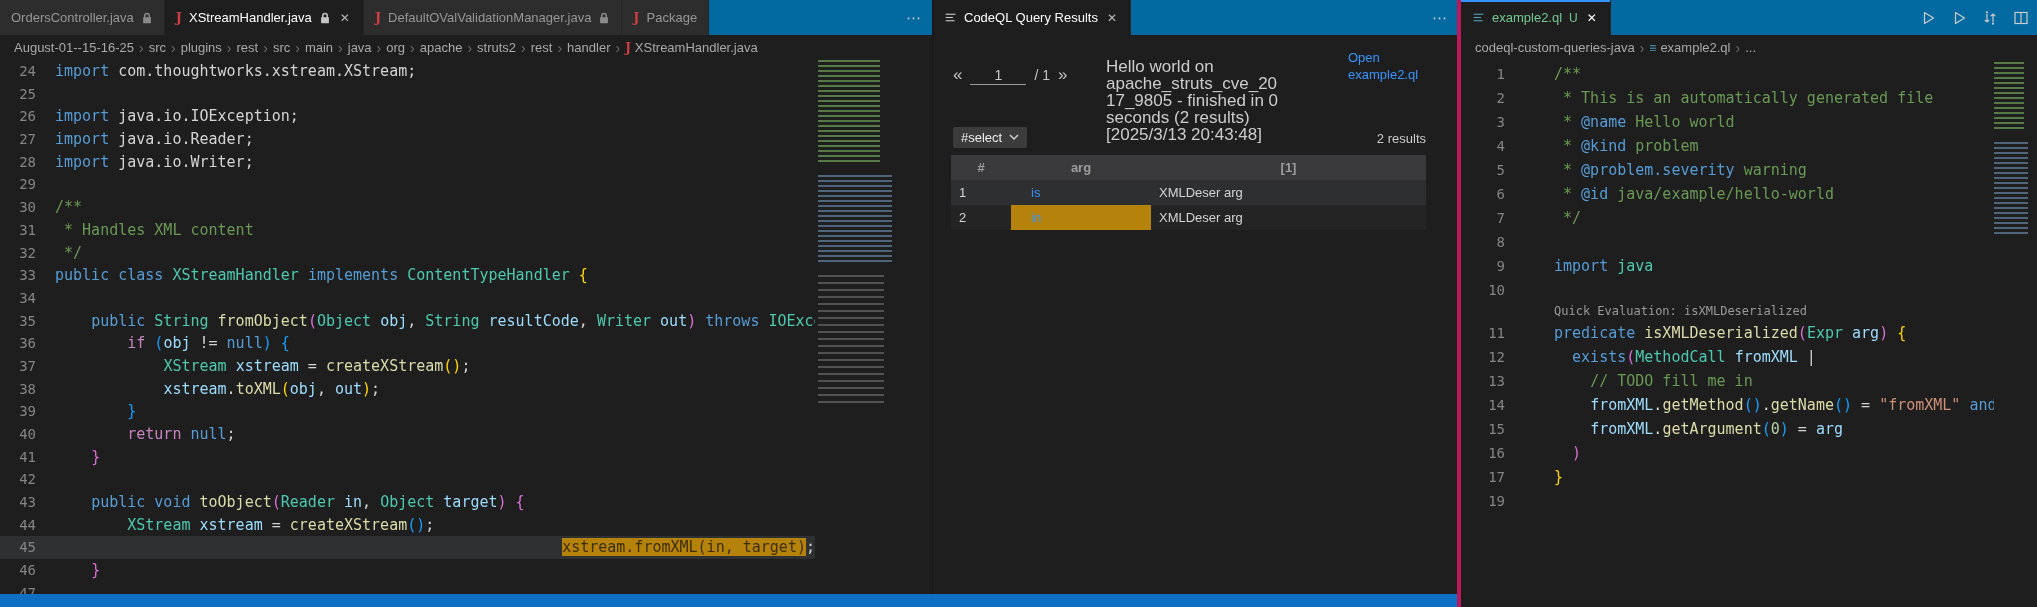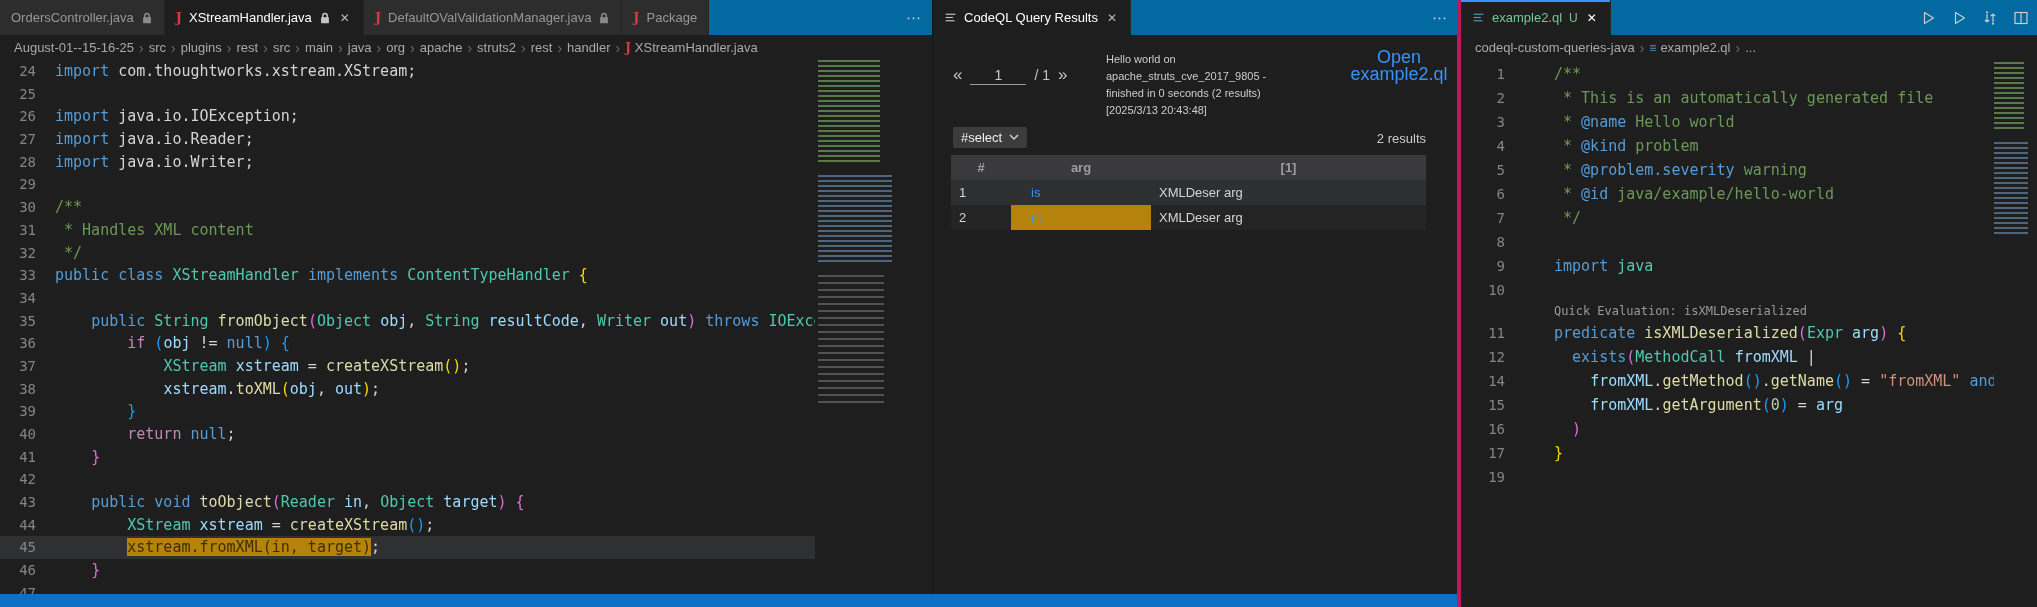--- a/index.html
+++ b/index.html
@@ -43,21 +43,21 @@
   
   .editor{position:absolute;font-family:"DejaVu Sans Mono","Liberation Mono",monospace;
           font-size:15px;overflow:hidden;}
   .g1 .editor{top:60px;left:0;width:815px;bottom:0;--lh:22.7px;}
   .g3 .editor{top:62px;left:0;width:533px;bottom:0;--lh:24px;}
   .line{display:flex;height:var(--lh);line-height:var(--lh);white-space:pre;}
   .ln{flex:none;text-align:right;color:#858585;font-size:14px;}
   .g1 .ln{width:36px;margin-right:19px;}
   .g3 .ln{width:44px;margin-right:49px;}
   .codetext{white-space:pre;}
-  .hline{background:#2f3032;}
+  .hline{background:#2f3032;justify-content:space-between;}
   .curline{box-shadow:inset 0 1px 0 #3a3a3d, inset 0 -1px 0 #3a3a3d;}
   .curline .ln{color:#c6c6c6;}
   .codelens{height:19px;line-height:19px;font-size:12px;color:#999999;white-space:pre;}
   .g3 .codelens{padding-left:93px;}
 
   .tok-kw{color:#569cd6}.tok-ctrl{color:#c586c0}.tok-type{color:#4ec9b0}
   .tok-fn{color:#dcdcaa}.tok-var{color:#9cdcfe}.tok-str{color:#ce9178}
   .tok-com{color:#6a9955}.tok-num{color:#b5cea8}.tok-pl{color:#d4d4d4}
   .tok-b1{color:#ffd700}.tok-b2{color:#da70d6}.tok-b3{color:#179fff}
   .tok-tag{color:#569cd6}
@@ -74,24 +74,24 @@
 
   
   .g2 .content{position:absolute;top:35px;left:0;right:0;bottom:13px;background:#1e1e1e;}
   .pager{position:absolute;left:20px;top:30px;display:flex;align-items:center;gap:8px;
          color:#c5c5c5;font-size:16px;}
   .pager .nav{font-size:17px;color:#c5c5c5;cursor:pointer;}
   .pageinput{width:52px;background:transparent;border:none;border-bottom:1px solid #9a9a9a;
              color:#cccccc;text-align:center;font-size:14px;outline:none;
              font-family:"Liberation Sans",sans-serif;}
   .pager .ptotal{font-size:14px;color:#c5c5c5;}
-  .status{position:absolute;left:173px;top:16px;width:178px;font-size:11px;line-height:17px;
+  .status{position:absolute;left:173px;top:23px;width:178px;font-size:17px;line-height:17px;
           color:#cccccc;word-break:break-word;}
-  .openlink{position:absolute;right:8px;top:14px;width:102px;text-align:center;
-            color:#3794ff;font-size:18px;line-height:17px;cursor:pointer;}
+  .openlink{position:absolute;right:8px;top:14px;width:102px;
+            color:#3794ff;font-size:13px;line-height:17px;cursor:pointer;}
   .selrow{position:absolute;left:20px;right:32px;top:92px;height:24px;}
   .selectbox{position:absolute;left:0;top:0;display:flex;align-items:center;gap:7px;
              background:#3c3c3c;color:#eeeeee;font-size:13px;padding:3px 8px;border-radius:2px;cursor:pointer;}
   .rescount{position:absolute;right:0;top:4px;color:#cccccc;font-size:13px;}
   .restable{position:absolute;left:18px;top:120px;width:475px;border-collapse:collapse;
             table-layout:fixed;font-size:13px;}
   .restable th{background:#3a3a3c;color:#9d9d9d;font-weight:bold;height:23px;text-align:center;}
   .restable td{height:25px;padding:0 0 0 8px;color:#d4d4d4;}
   .row-a{background:#2e2f31;}
   .row-b{background:#242425;}
@@ -358,20 +358,21 @@
       <div class="line"><span class="ln">4</span><span class="codetext"><span class="tok-com"> * </span><span class="tok-tag">@kind</span><span class="tok-com"> problem</span></span></div>
       <div class="line"><span class="ln">5</span><span class="codetext"><span class="tok-com"> * </span><span class="tok-tag">@problem.severity</span><span class="tok-com"> warning</span></span></div>
       <div class="line"><span class="ln">6</span><span class="codetext"><span class="tok-com"> * </span><span class="tok-tag">@id</span><span class="tok-com"> java/example/hello-world</span></span></div>
       <div class="line"><span class="ln">7</span><span class="codetext"><span class="tok-com"> */</span></span></div>
       <div class="line"><span class="ln">8</span><span class="codetext"></span></div>
       <div class="line"><span class="ln">9</span><span class="codetext"><span class="tok-kw">import</span><span class="tok-pl"> </span><span class="tok-type">java</span></span></div>
       <div class="line"><span class="ln">10</span><span class="codetext"></span></div>
       <div class="codelens">Quick Evaluation: isXMLDeserialized</div>
       <div class="line"><span class="ln">11</span><span class="codetext"><span class="tok-kw">predicate</span><span class="tok-pl"> </span><span class="tok-fn">isXMLDeserialized</span><span class="tok-b2">(</span><span class="tok-type">Expr</span><span class="tok-pl"> </span><span class="tok-var">arg</span><span class="tok-b2">)</span><span class="tok-pl"> </span><span class="tok-b1">{</span></span></div>
       <div class="line"><span class="ln">12</span><span class="codetext"><span class="tok-pl">  </span><span class="tok-kw">exists</span><span class="tok-b2">(</span><span class="tok-type">MethodCall</span><span class="tok-pl"> </span><span class="tok-var">fromXML</span><span class="tok-pl"> |</span></span></div>
+      <div class="line"><span class="ln">13</span><span class="codetext"><span class="tok-pl">    </span><span class="tok-com">// TODO fill me in</span></span></div>
       <div class="line"><span class="ln">14</span><span class="codetext"><span class="tok-pl">    </span><span class="tok-var">fromXML</span><span class="tok-pl">.</span><span class="tok-fn">getMethod</span><span class="tok-b3">()</span><span class="tok-pl">.</span><span class="tok-fn">getName</span><span class="tok-b3">()</span><span class="tok-pl"> = </span><span class="tok-str">"fromXML"</span><span class="tok-pl"> </span><span class="tok-kw">and</span></span></div>
       <div class="line"><span class="ln">15</span><span class="codetext"><span class="tok-pl">    </span><span class="tok-var">fromXML</span><span class="tok-pl">.</span><span class="tok-fn">getArgument</span><span class="tok-b3">(</span><span class="tok-num">0</span><span class="tok-b3">)</span><span class="tok-pl"> = </span><span class="tok-var">arg</span></span></div>
       <div class="line"><span class="ln">16</span><span class="codetext"><span class="tok-pl">  </span><span class="tok-b2">)</span></span></div>
       <div class="line"><span class="ln">17</span><span class="codetext"><span class="tok-b1">}</span></span></div>
       <div class="line"><span class="ln">19</span></div>
     </div>
   <div class="minimap mm3">
     <div class="mmblock mm-green" style="height:70px;width:30px;"></div>
     <div class="mmblock mm-mix" style="height:95px;width:34px;"></div>
   </div>

